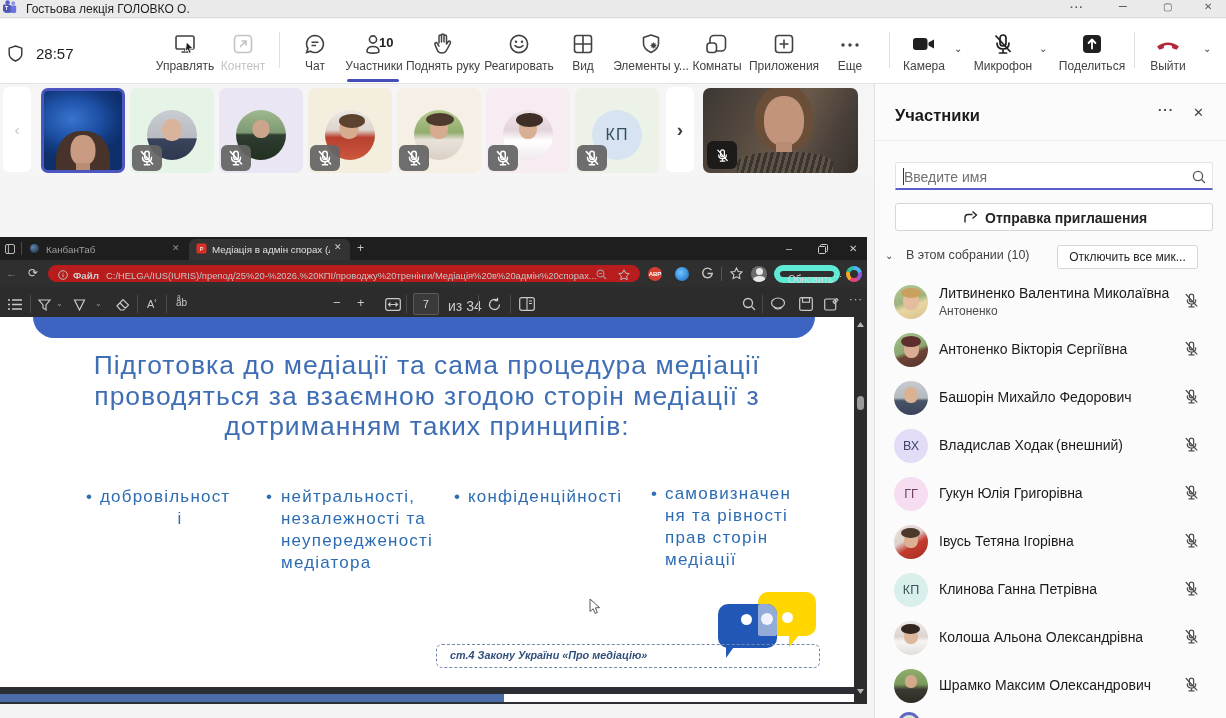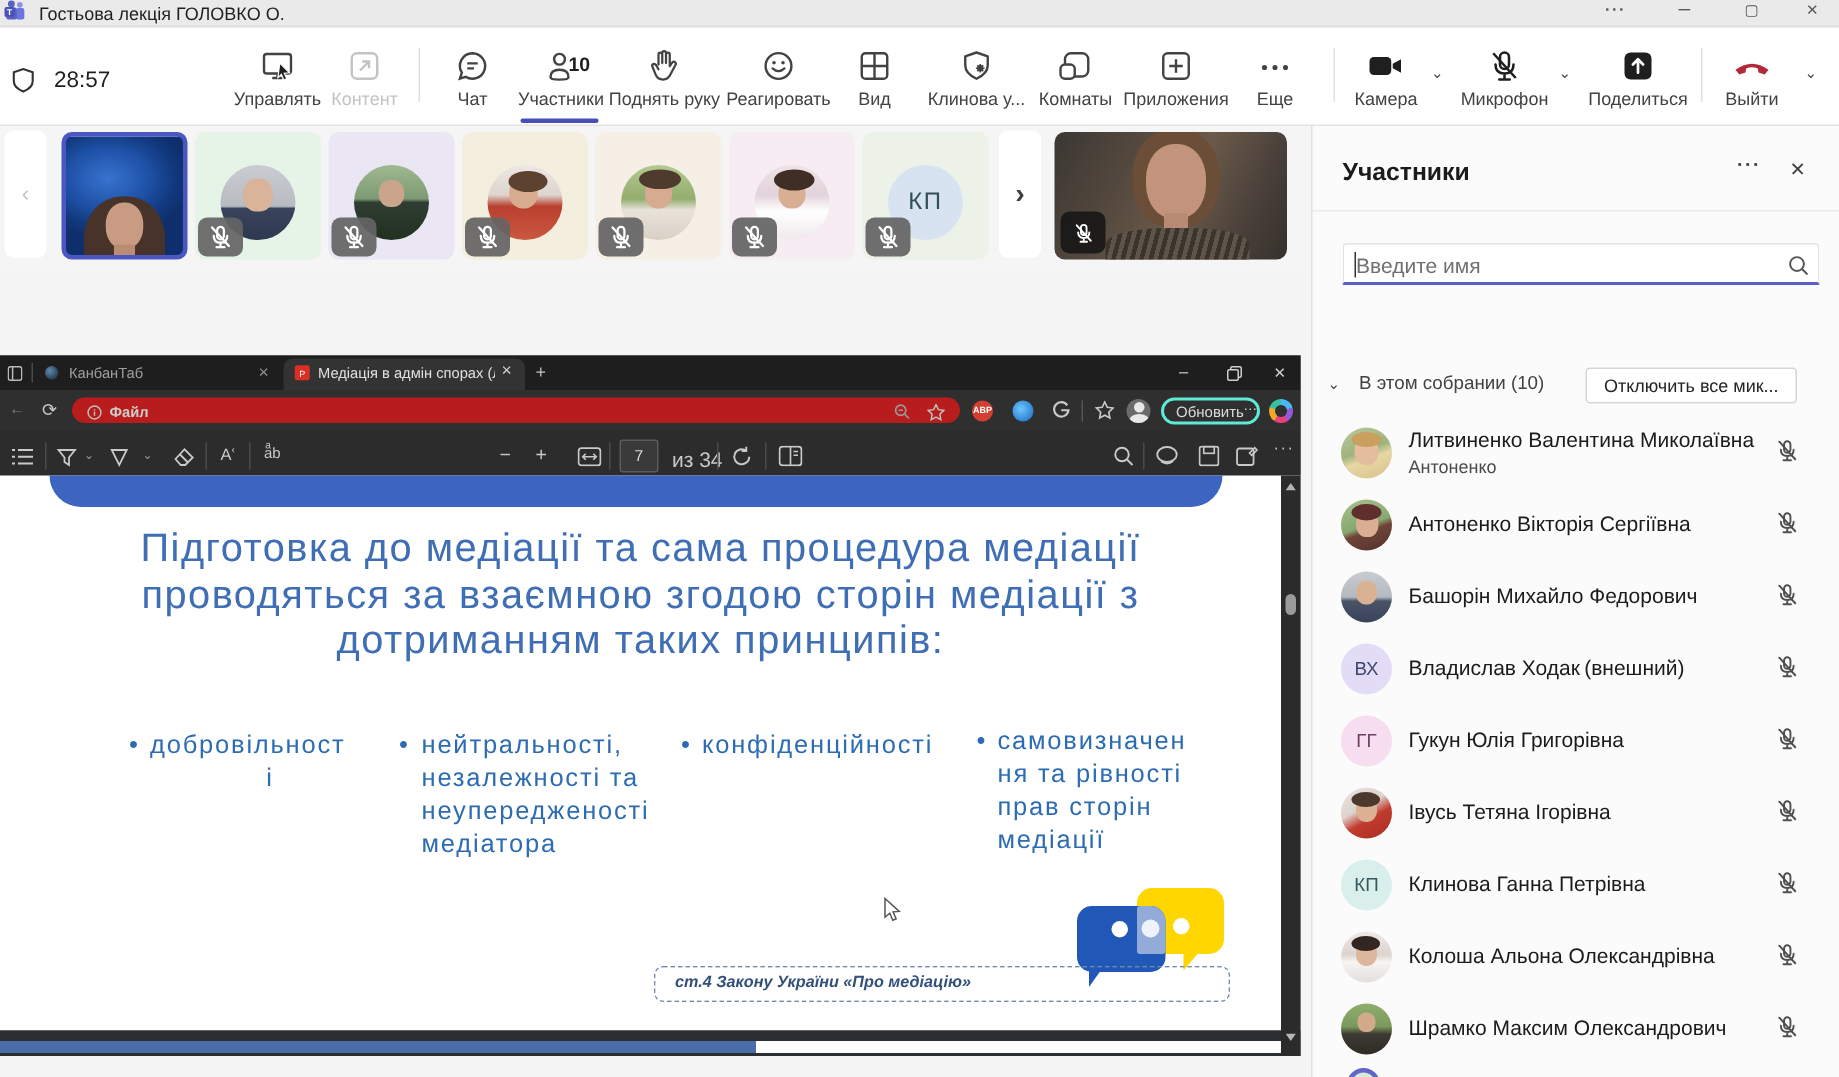--- a/index.html
+++ b/index.html
@@ -151,21 +151,21 @@
   </div>
 
   <div class="tbtn" style="left:613px;top:11px;width:76px;">
     <div class="ic">
         <svg width="24" height="24" viewBox="0 0 24 24">
           <path d="M12 3 L19.5 5.6 L19.5 11.5 Q19.5 17 12 20.5 Q4.5 17 4.5 11.5 L4.5 5.6 Z" fill="none" stroke="#424242" stroke-width="1.6" stroke-linejoin="round"></path>
           <circle cx="14.5" cy="13.5" r="2.1" fill="#424242"></circle>
           <path d="M14.5 10.6 v5.8 M11.6 13.5 h5.8 M12.5 11.5 l4 4 M16.5 11.5 l-4 4" stroke="#424242" stroke-width="1.1"></path>
         </svg>
       </div>
-    <div class="lbl">Клинова у...</div>
+    <div class="lbl">Элементы у...</div>
   </div>
 
   <div class="tbtn" style="left:684px;top:11px;width:66px;">
     <div class="ic">
         <svg width="24" height="24" viewBox="0 0 24 24">
           <rect x="5" y="3.5" width="15.5" height="15.5" rx="4" fill="none" stroke="#424242" stroke-width="1.6"></rect>
           <rect x="2" y="11" width="9.5" height="9.5" rx="3" fill="#ffffff" stroke="#424242" stroke-width="1.6"></rect>
         </svg>
       </div>
     <div class="lbl">Комнаты</div>
@@ -368,20 +368,21 @@
 
     <div id="addrbar">
       <div class="abs" style="left:6px;top:7px;font-size:11px;color:#7d7d7d;">←</div>
       <div class="abs" style="left:28px;top:6px;font-size:12px;color:#c9c9c9;">⟳</div>
       <div class="abs" style="left:48px;top:5px;width:592px;height:17px;background:#b91c1c;border-radius:9px;">
         <svg class="abs" style="left:10px;top:4.5px" width="10" height="10" viewBox="0 0 10 10">
             <circle cx="5" cy="5" r="4.3" fill="none" stroke="#bdbdbd" stroke-width="1"></circle>
             <path d="M5 4.4 V7.2 M5 2.8 V3.6" stroke="#bdbdbd" stroke-width="1"></path>
           </svg>
         <div class="abs" style="left:25px;top:4.5px;font-size:9.8px;color:#cdcdcd;font-weight:bold;">Файл</div>
+        <div class="abs" style="left:58px;top:5px;font-size:9.4px;color:#c5c5c5;white-space:nowrap;width:494px;overflow:hidden;">C:/HELGA/IUS(IURIS)/препод/25%20-%2026.%20КПІ/проводжу%20тренінги/Медіація%20в%20адмін%20спорах...</div>
         <svg class="abs" style="left:548px;top:4px" width="11" height="11" viewBox="0 0 11 11">
             <circle cx="4.5" cy="4.5" r="3.4" fill="none" stroke="#9a9a9a" stroke-width="1.1"></circle>
             <line x1="7" y1="7" x2="10" y2="10" stroke="#9a9a9a" stroke-width="1.1"></line>
             <line x1="3" y1="4.5" x2="6" y2="4.5" stroke="#9a9a9a" stroke-width="1"></line>
           </svg>
         <svg class="abs" style="left:570px;top:3.5px" width="12" height="12" viewBox="0 0 12 12">
             <path d="M6 0.8 L7.6 4.1 L11.2 4.6 L8.6 7.1 L9.2 10.7 L6 9 L2.8 10.7 L3.4 7.1 L0.8 4.6 L4.4 4.1 Z" fill="none" stroke="#bdbdbd" stroke-width="1"></path>
           </svg>
       </div>
       <div class="abs" style="left:648px;top:6.5px;width:14px;height:14px;border-radius:50%;background:#d23f31;">
@@ -392,21 +393,21 @@
           <path d="M10.5 3.2 A4.8 4.8 0 1 0 11.3 6.5 L6.5 6.5" fill="none" stroke="#c9c9c9" stroke-width="1.4"></path>
         </svg>
       <div class="abs" style="left:721px;top:7px;width:1px;height:14px;background:#555;"></div>
       <svg class="abs" style="left:730px;top:6.5px" width="13" height="13" viewBox="0 0 13 13">
           <path d="M6.5 1 L8.2 4.5 L12 5 L9.2 7.8 L9.9 11.6 L6.5 9.8 L3.1 11.6 L3.8 7.8 L1 5 L4.8 4.5 Z" fill="none" stroke="#c9c9c9" stroke-width="1.1"></path>
         </svg>
       <div class="abs" style="left:751px;top:5.5px;width:16px;height:16px;border-radius:50%;background:#6b6b6b;overflow:hidden;">
         <div class="abs" style="left:4.5px;top:2.5px;width:7px;height:7px;border-radius:50%;background:#e8e8e8;"></div>
         <div class="abs" style="left:1.5px;top:10px;width:13px;height:8px;border-radius:50% 50% 0 0;background:#e8e8e8;"></div>
       </div>
-      <div class="abs" style="left:774px;top:4.5px;width:66px;height:18px;border:2px solid #5eead4;border-radius:10px;">
+      <div class="abs" style="left:774px;top:4.5px;width:66px;height:18px;border:6px solid #5eead4;border-radius:10px;">
         <div class="abs" style="left:8px;top:3px;font-size:10px;color:#dadada;">Обновить</div>
         <div class="abs" style="left:53px;top:0px;font-size:9px;color:#dadada;">···</div>
       </div>
       <div class="abs" style="left:846px;top:5.5px;width:16px;height:16px;border-radius:50%;background:conic-gradient(#4db6f5 0 20%, #8e5bd9 20% 40%, #e5417a 40% 60%, #f5a623 60% 80%, #35c0a0 80% 100%);">
         <div class="abs" style="left:4px;top:4px;width:8px;height:8px;border-radius:50%;background:#2f2f2f;"></div>
       </div>
     </div>
 
     <div id="pdfbar">
       <svg class="abs" style="left:8px;top:11px" width="14" height="13" viewBox="0 0 14 13">
@@ -532,20 +533,26 @@
 
   <div class="abs" style="left:20px;top:78px;width:318px;height:28px;background:#fff;border:1px solid #e3e3e3;border-bottom:2px solid #5b5fc7;border-radius:3px 3px 0 0;">
     <div class="abs" style="left:8px;top:6px;font-size:14px;color:#707070;">Введите имя</div>
     <svg class="abs" style="left:296px;top:7px" width="14" height="14" viewBox="0 0 14 14">
         <circle cx="6" cy="6" r="4.6" fill="none" stroke="#555" stroke-width="1.3"></circle>
         <line x1="9.5" y1="9.5" x2="13" y2="13" stroke="#555" stroke-width="1.3"></line>
       </svg>
     <div class="abs" style="left:7px;top:5px;width:1px;height:17px;background:#333;"></div>
   </div>
 
+  <div class="abs" style="left:20px;top:119px;width:318px;height:28px;border:1px solid #d6d6d6;border-radius:3px;background:#fff;">
+    <svg class="abs" style="left:67px;top:6px" width="16" height="16" viewBox="0 0 16 16">
+        <path d="M9.5 5.5 H5 Q2 5.5 2 9 V13.5 M9.5 2.5 L13.5 6 L9.5 9.5" fill="none" stroke="#242424" stroke-width="1.4" stroke-linejoin="round" transform="translate(0,-1)"></path>
+      </svg>
+    <div class="abs" style="left:89px;top:6px;font-size:14px;font-weight:bold;color:#242424;">Отправка приглашения</div>
+  </div>
 
   <div class="abs" style="left:10px;top:166px;font-size:10px;color:#424242;">⌄</div>
   <div class="abs" style="left:31px;top:164px;font-size:12.5px;color:#424242;">В этом собрании (10)</div>
   <div class="abs" style="left:182px;top:161px;width:141px;height:24px;border:1px solid #d6d6d6;border-radius:3px;background:#fff;">
     <div style="font-size:12px;color:#242424;text-align:center;line-height:22px;">Отключить все мик...</div>
   </div>
 
   <div class="prow" style="top:194px;">
     <div class="pav" style="background:linear-gradient(160deg,#b9c99a 0%,#9fb37e 45%,#e7d7a4 60%,#d9c08c 100%);">
         <div class="abs" style="left:9px;top:7px;width:16px;height:18px;border-radius:45%;background:#e4bd9e;"></div>

